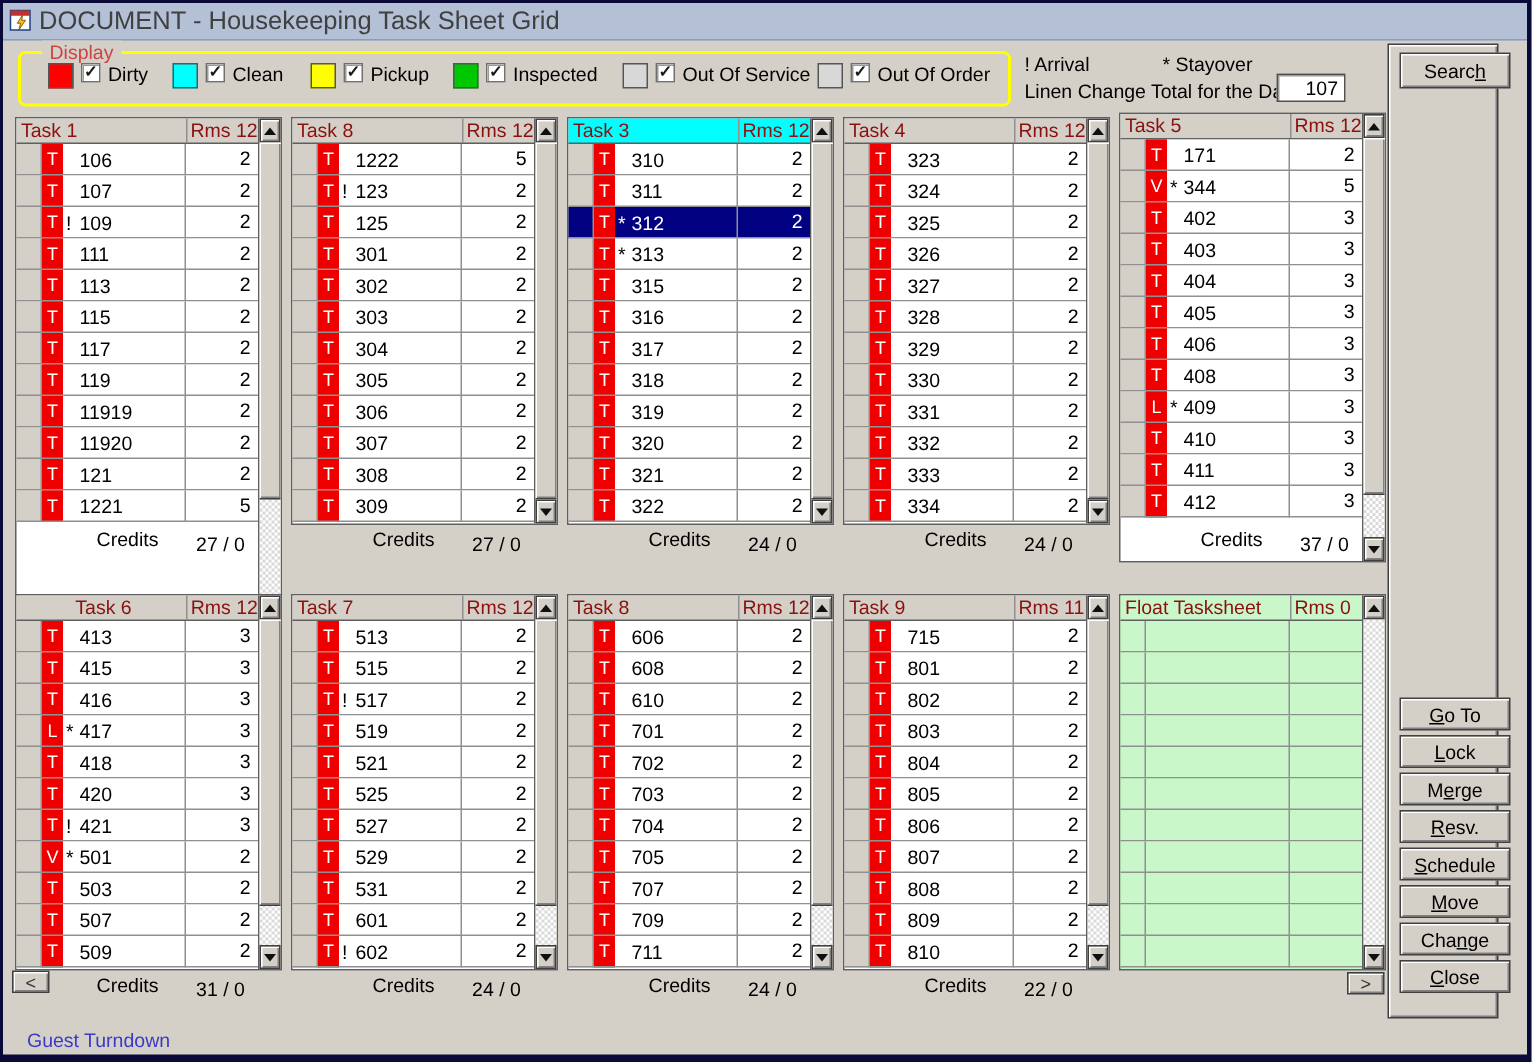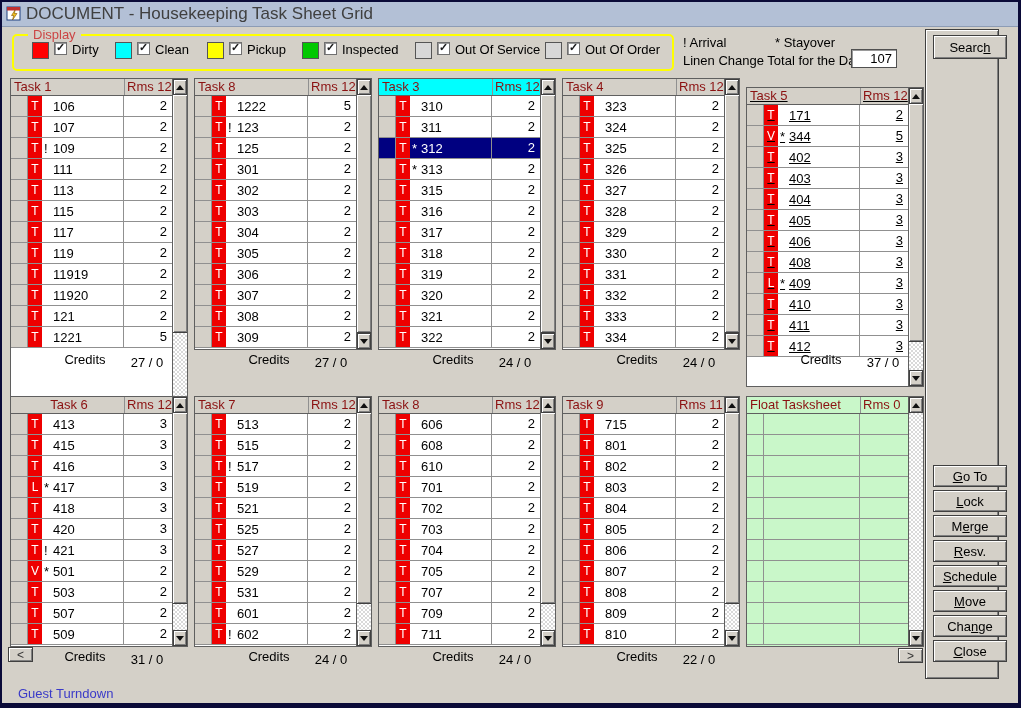--- a/index.html
+++ b/index.html
@@ -635,21 +635,21 @@
             <div class="sb-track">
               <div class="sb-thumb" style="height: 238px;"></div>
             </div>
             <div class="btn3d sb-btn">
               <div class="tri-down"></div>
             </div>
           </div>
         </div>
         <div class="credits-label" style="left: 577px; top: 325px;">Credits</div>
         <div class="credits-value" style="left: 673px; top: 328px;">24 / 0</div>
-        <div class="grid" style="left: 744px; top: 60px; height: 300px; text-decoration: underline;">
+        <div class="grid" style="left: 744px; top: 48px; height: 300px;">
           <div class="g-header" style="background: rgb(212, 208, 200);">
             <div class="g-title">Task 5</div>
             <div class="g-rms">Rms 12</div>
           </div>
           <div class="g-row">
             <div class="cell cell-gap"></div>
             <div class="cell cell-flag" style="background: rgb(238, 0, 0);">T</div>
             <div class="cell cell-room">
               <span class="pfx"></span>
               <span>171</span>

